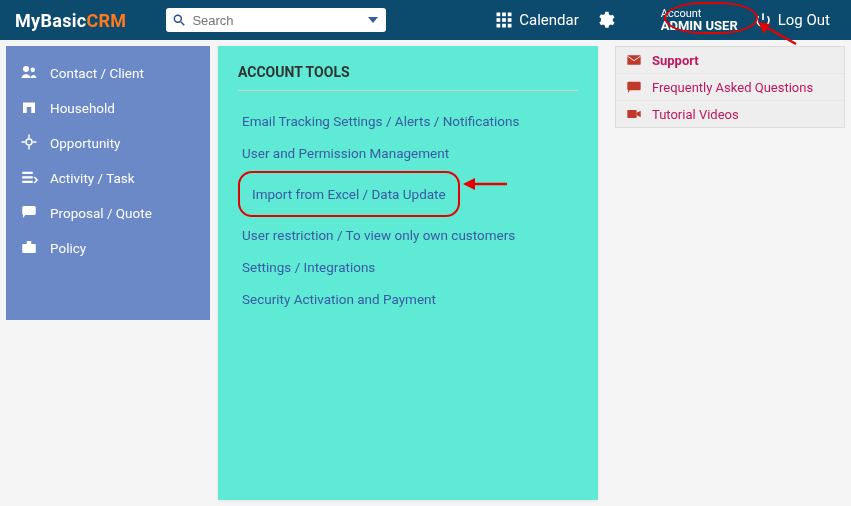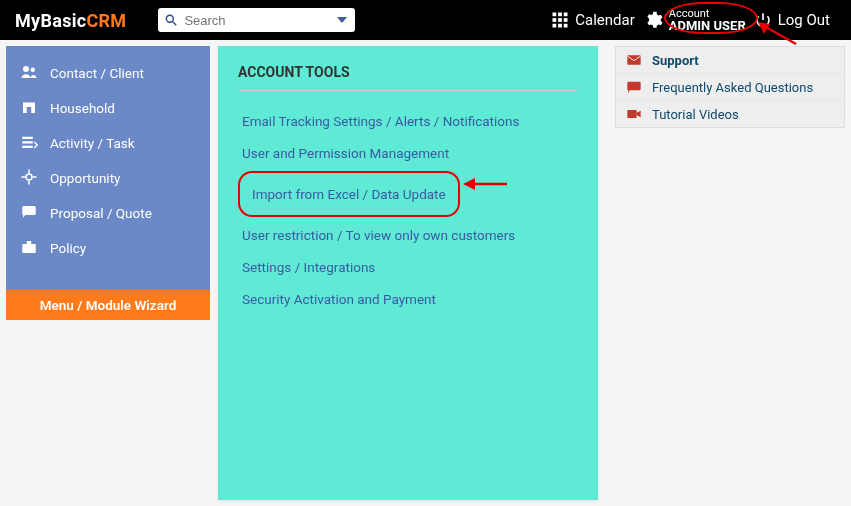--- a/index.html
+++ b/index.html
@@ -6,33 +6,33 @@
     body {
       font-family: -apple-system, BlinkMacSystemFont, "Segoe UI", Roboto, Arial, sans-serif;
       background: #f5f5f5;
       width: 851px;
       height: 506px;
       overflow: hidden;
       position: relative;
     }
     .topbar {
       height: 40px;
-      background: #000000;
+      background: #0c4a6e;
       display: flex;
       align-items: center;
       padding: 0 15px;
       color: white;
-      gap: 2px;
+      gap: 10px;
     }
     .logo { font-weight: 700; font-size: 18px; letter-spacing: 0.3px; }
     .logo-crm { color: #ff7a1a; }
     .search-wrap {
       position: relative;
       margin-left: 30px;
-      width: 197px;
+      width: 220px;
     }
     .search-wrap input {
       width: 100%;
       height: 24px;
       border-radius: 3px;
       border: none;
       padding: 0 26px 0 26px;
       font-size: 13px;
       color: #666;
       background: #fff;
@@ -64,21 +64,21 @@
     }
     .top-item .icon { width: 18px; height: 18px; }
     .account-block {
       display: flex;
       align-items: center;
       gap: 6px;
       cursor: pointer;
       position: relative;
     }
     .gear-icon { width: 20px; height: 20px; }
-    .account-text { line-height: 1; }
+    .account-text { line-height: 1; margin-left: 40px; }
     .account-text .l1 { font-size: 11px; }
     .account-text .l2 { font-size: 13px; font-weight: 700; }
     
     .annot-circle-top {
       position: absolute;
       border: 2px solid #e60000;
       border-radius: 50% / 60%;
       pointer-events: none;
     }
     .annot-arrow {
@@ -163,21 +163,21 @@
       width: 230px;
       background: #eee;
       border: 1px solid #ddd;
     }
     .rp-item {
       display: flex;
       align-items: center;
       gap: 10px;
       padding: 5px 10px;
       font-size: 13px;
-      color: #0c4a6e;
+      color: #be185d;
       border-bottom: 1px solid #e6e6e6;
       cursor: pointer;
     }
     .rp-item:last-child { border-bottom: none; }
     .rp-item.bold { font-weight: 700; }
     .rp-item .micon { width: 16px; height: 16px; flex-shrink: 0; }
     svg { display: block; }
   </style>
 </head>
 <body>
@@ -251,53 +251,52 @@
       <span>Contact / Client</span>
     </div>
     <div class="sb-item">
       <svg class="icon" viewBox="0 0 24 24" fill="currentColor">
           <rect x="4" y="6" width="16" height="14"></rect>
           <rect x="9" y="12" width="6" height="8" fill="#6c89c7"></rect>
         </svg>
       <span>Household</span>
     </div>
     <div class="sb-item">
-      <svg class="icon" viewBox="0 0 24 24" fill="currentColor">
-          <rect x="3" y="5" width="14" height="3"></rect>
-          <rect x="3" y="11" width="14" height="3"></rect>
-          <rect x="3" y="17" width="14" height="3"></rect>
-          <path d="M19 12l4 4-4 4" fill="none" stroke="currentColor" stroke-width="2"></path>
-        </svg>
-      <span>Activity / Task</span>
-    </div>
-    <div class="sb-item">
       <svg class="icon" viewBox="0 0 24 24" fill="none" stroke="currentColor" stroke-width="2">
           <circle cx="12" cy="12" r="4"></circle>
           <line x1="12" y1="2" x2="12" y2="7"></line>
           <line x1="12" y1="17" x2="12" y2="22"></line>
           <line x1="2" y1="12" x2="7" y2="12"></line>
           <line x1="17" y1="12" x2="22" y2="12"></line>
         </svg>
       <span>Opportunity</span>
     </div>
     <div class="sb-item">
       <svg class="icon" viewBox="0 0 24 24" fill="currentColor">
+          <rect x="3" y="5" width="14" height="3"></rect>
+          <rect x="3" y="11" width="14" height="3"></rect>
+          <rect x="3" y="17" width="14" height="3"></rect>
+          <path d="M19 12l4 4-4 4" fill="none" stroke="currentColor" stroke-width="2"></path>
+        </svg>
+      <span>Activity / Task</span>
+    </div>
+    <div class="sb-item">
+      <svg class="icon" viewBox="0 0 24 24" fill="currentColor">
           <rect x="3" y="4" width="18" height="12" rx="2"></rect>
           <path d="M7 16l-3 4v-4"></path>
         </svg>
       <span>Proposal / Quote</span>
     </div>
     <div class="sb-item">
       <svg class="icon" viewBox="0 0 24 24" fill="currentColor">
           <rect x="3" y="8" width="18" height="12" rx="1"></rect>
           <rect x="9" y="4" width="6" height="4"></rect>
         </svg>
       <span>Policy</span>
     </div>
-    <div class="sb-wizard">Menu / Module Wizard</div>
   </div>
 
   <div class="main">
     <div class="main-card">
       <div class="section-title">ACCOUNT TOOLS</div>
       <div>
         <a class="tool-link">Email Tracking Settings / Alerts / Notifications</a>
         <a class="tool-link">User and Permission Management</a>
         <div style="position:relative; padding:2px 0;">
           <a class="tool-link highlight">Import from Excel / Data Update</a>

